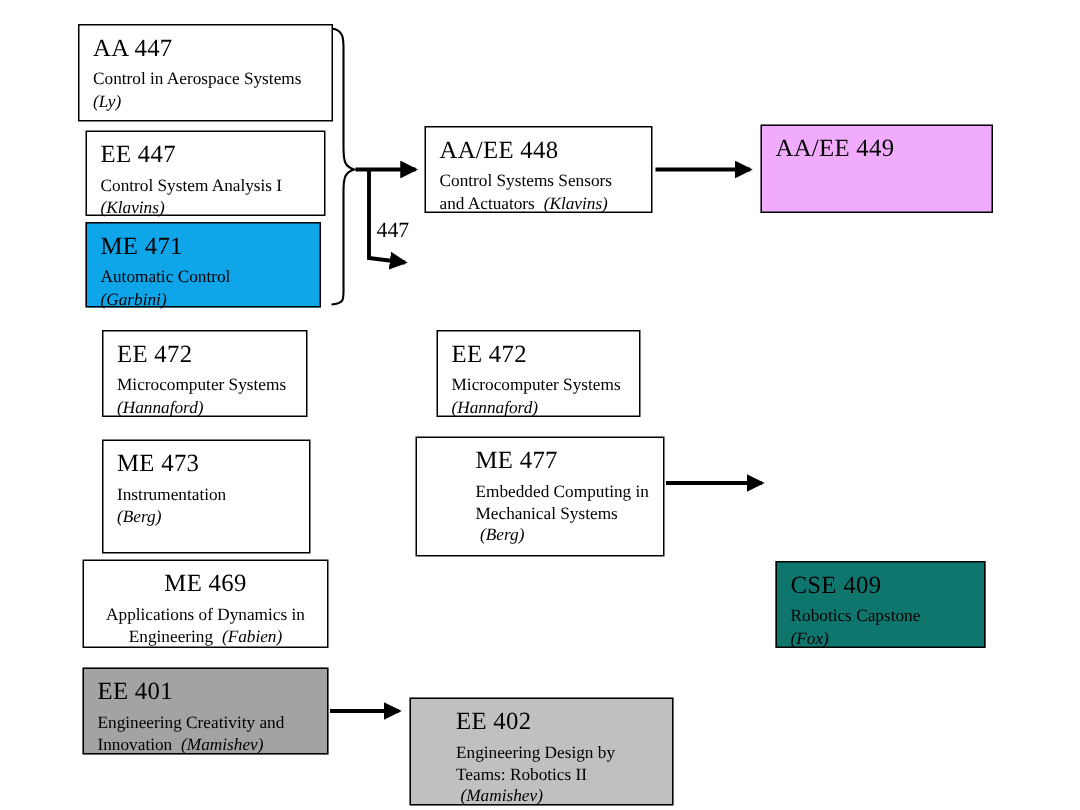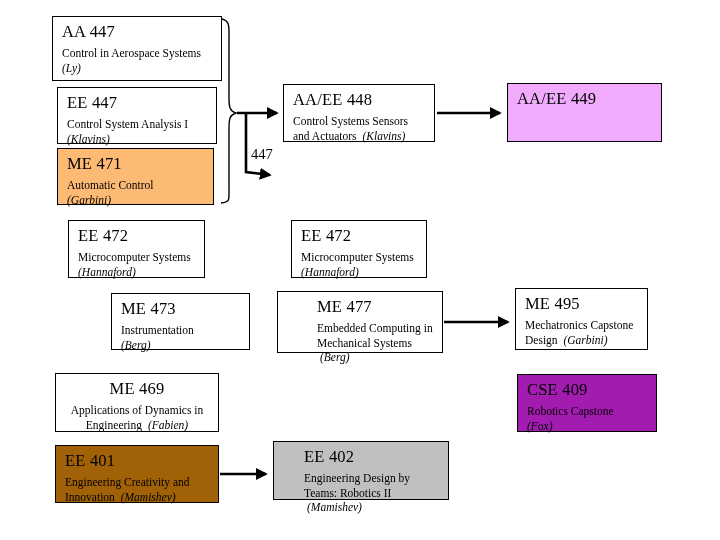--- a/index.html
+++ b/index.html
@@ -45,27 +45,27 @@
     left: 251px;
     top: 146px;
     font-size: 14.5px;
   }
 
   
   #box-aa447   { left: 52px;  top: 16px;  width: 170px; height: 65px; }
   #box-ee447   { left: 57px;  top: 87px;  width: 160px; height: 57px; }
   #box-me471   { left: 57px;  top: 148px; width: 157px; height: 57px; }
   #box-ee472L  { left: 68px;  top: 220px; width: 137px; height: 58px; }
-  #box-me473   { left: 68px;  top: 293px; width: 139px; height: 57px; margin-left: 43px; }
+  #box-me473   { left: 68px;  top: 293px; width: 139px; height: 76px; }
   #box-me469   { left: 55px;  top: 373px; width: 164px; height: 59px; }
   #box-ee401   { left: 55px;  top: 445px; width: 164px; height: 58px; }
   #box-aaee448 { left: 283px; top: 84px;  width: 152px; height: 58px; }
   #box-ee472M  { left: 291px; top: 220px; width: 136px; height: 58px; }
-  #box-me477   { left: 277px; top: 291px; width: 166px; height: 62px; padding-left: 39px; }
-  #box-ee402   { left: 273px; top: 441px; width: 176px; height: 59px; padding-left: 30px; }
+  #box-me477   { left: 277px; top: 291px; width: 166px; height: 80px; padding-left: 39px; }
+  #box-ee402   { left: 273px; top: 465px; width: 176px; height: 72px; padding-left: 30px; }
   #box-aaee449 { left: 507px; top: 83px;  width: 155px; height: 59px; }
   #box-me495   { left: 515px; top: 288px; width: 133px; height: 62px; }
   #box-cse409  { left: 517px; top: 374px; width: 140px; height: 58px; }
 </style>
 </head>
 <body>
 
 <div id="diagram">
 
   <svg id="connector-layer" viewBox="0 0 720 540" xmlns="http://www.w3.org/2000/svg">
@@ -91,21 +91,21 @@
   </div>
 
   <div class="course-box" id="box-ee447" style="background: rgb(255, 255, 255);">
     <div class="code">EE 447</div>
     <div class="desc">
       <span>Control System Analysis I</span>
       <span class="instructor block">(Klavins)</span>
     </div>
   </div>
 
-  <div class="course-box" id="box-me471" style="background: #fdba74;">
+  <div class="course-box" id="box-me471" style="background: #0ea5e9;">
     <div class="code">ME 471</div>
     <div class="desc">
       <span>Automatic Control</span>
       <span class="instructor block">(Garbini)</span>
     </div>
   </div>
 
   <div class="course-box" id="box-ee472L" style="background: rgb(255, 255, 255);">
     <div class="code">EE 472</div>
     <div class="desc">
@@ -123,21 +123,21 @@
   </div>
 
   <div class="course-box" id="box-me469" style="background: rgb(255, 255, 255); text-align: center;">
     <div class="code">ME 469</div>
     <div class="desc">
       <span>Applications of Dynamics in Engineering</span>
       <span class="instructor inline">(Fabien)</span>
     </div>
   </div>
 
-  <div class="course-box" id="box-ee401" style="background: #a16207;">
+  <div class="course-box" id="box-ee401" style="background: #a3a3a3;">
     <div class="code">EE 401</div>
     <div class="desc">
       <span>Engineering Creativity and Innovation</span>
       <span class="instructor inline">(Mamishev)</span>
     </div>
   </div>
 
   <div class="course-box" id="box-aaee448" style="background: rgb(255, 255, 255);">
     <div class="code">AA/EE 448</div>
     <div class="desc">
@@ -167,29 +167,22 @@
     <div class="desc">
       <span>Engineering Design by Teams: Robotics II</span>
       <span class="instructor inline">(Mamishev)</span>
     </div>
   </div>
 
   <div class="course-box" id="box-aaee449" style="background: #f0abfc;">
     <div class="code">AA/EE 449</div>
   </div>
 
-  <div class="course-box" id="box-me495" style="background: rgb(255, 255, 255);">
-    <div class="code">ME 495</div>
-    <div class="desc">
-      <span>Mechatronics Capstone Design</span>
-      <span class="instructor inline">(Garbini)</span>
-    </div>
-  </div>
 
-  <div class="course-box gray" id="box-cse409" style="background: #a21caf;">
+  <div class="course-box gray" id="box-cse409" style="background: #0f766e;">
     <div class="code">CSE 409</div>
     <div class="desc">
       <span>Robotics Capstone</span>
       <span class="instructor block">(Fox)</span>
     </div>
   </div>
 
   <div id="label-447">447</div>
 
 </div>

